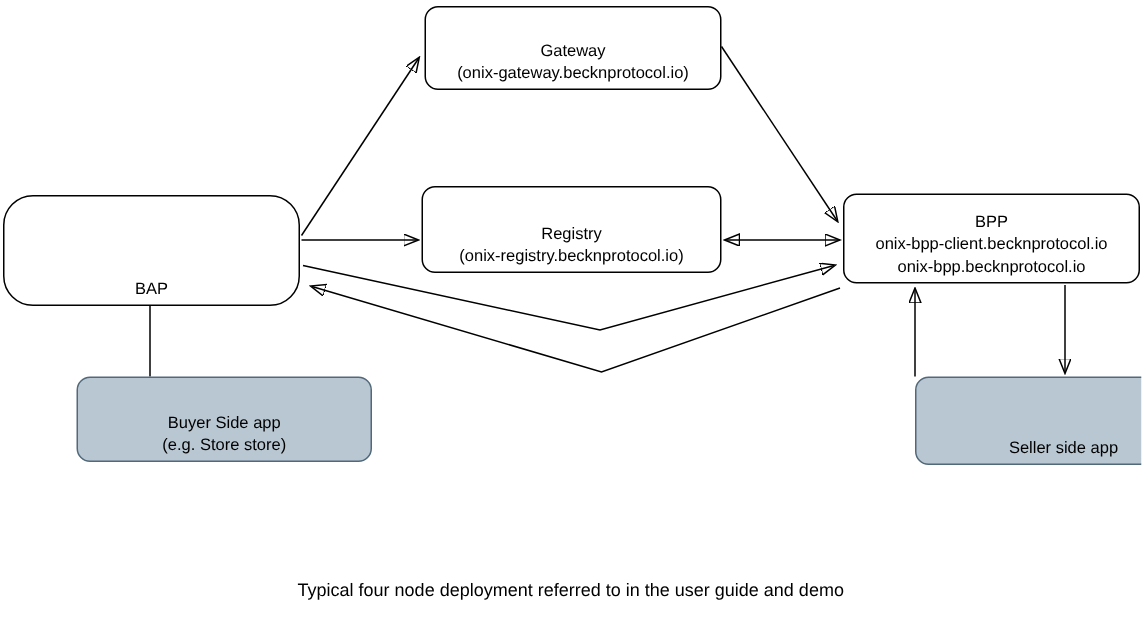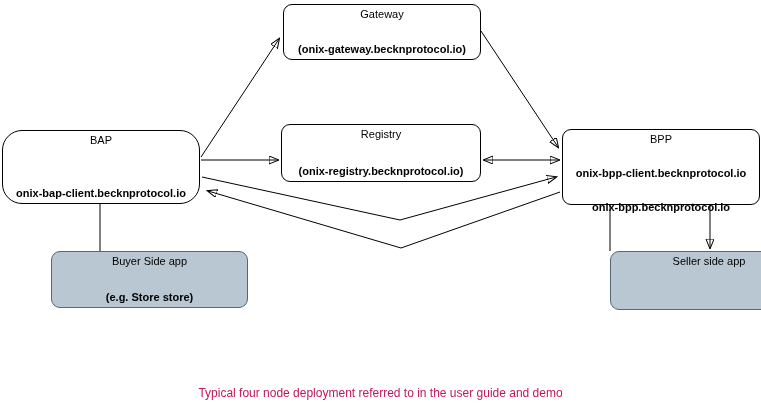--- a/index.html
+++ b/index.html
@@ -26,54 +26,53 @@
     stroke-width: 1;
     fill: none;
   }
   .node {
     position: absolute;
     box-sizing: border-box;
     border-radius: 9px;
     display: flex;
     flex-direction: column;
     align-items: center;
-    justify-content: space-between;
+    justify-content: flex-end;
     text-align: center;
     font-size: 11px;
     line-height: 15px;
     color: #000000;
     padding: 2px 4px;
-    gap: 19px;
   }
   .node.white {
     background: #ffffff;
     border: 1px solid #000000;
   }
   .node.app {
     background: var(--app-fill, #b9c7d2);
     border: 1px solid var(--app-border, #52697a);
     margin-left: 48px;
   }
   .node .title { white-space: nowrap; }
-  .node .line  { white-space: nowrap; font-weight: bold; }
+  .node .line  { white-space: nowrap; }
   .caption {
     position: absolute;
     left: 0;
     right: 0;
     top: 386px;
     text-align: center;
     font-size: 12px;
     line-height: 15px;
-    color: #be185d;
+    color: #000000;
   }
   
   .node-gateway  { left: 283px; top: 4px;   width: 198px; height: 56px; }
   .node-bap      { left: 2px;   top: 130px; width: 198px; height: 74px; border-radius: 20px; }
   .node-registry { left: 281px; top: 124px; width: 200px; height: 58px; }
-  .node-bpp      { left: 562px; top: 129px; width: 198px; height: 76px; }
+  .node-bpp      { left: 562px; top: 129px; width: 198px; height: 60px; }
   .node-buyer    { left: 3px;   top: 251px; width: 197px; height: 57px; }
   .node-seller   { left: 562px; top: 251px; width: 198px; height: 59px; }
 </style>
 </head>
 <body>
 
 <div class="canvas">
 
   <svg class="edges" viewBox="0 0 761 411" xmlns="http://www.w3.org/2000/svg">
     <defs>
@@ -101,21 +100,20 @@
     <line x1="710" y1="190" x2="710" y2="248" marker-end="url(#arrow)"></line>
   </svg>
 
   <div class="node white node-gateway">
     <div class="title">Gateway</div>
     <div class="line">(onix-gateway.becknprotocol.io)</div>
   </div>
 
   <div class="node white node-bap">
     <div class="title">BAP</div>
-    <div class="line">onix-bap-client.becknprotocol.io</div>
   </div>
 
   <div class="node white node-registry">
     <div class="title">Registry</div>
     <div class="line">(onix-registry.becknprotocol.io)</div>
   </div>
 
   <div class="node white node-bpp">
     <div class="title">BPP</div>
     <div class="line">onix-bpp-client.becknprotocol.io</div>

